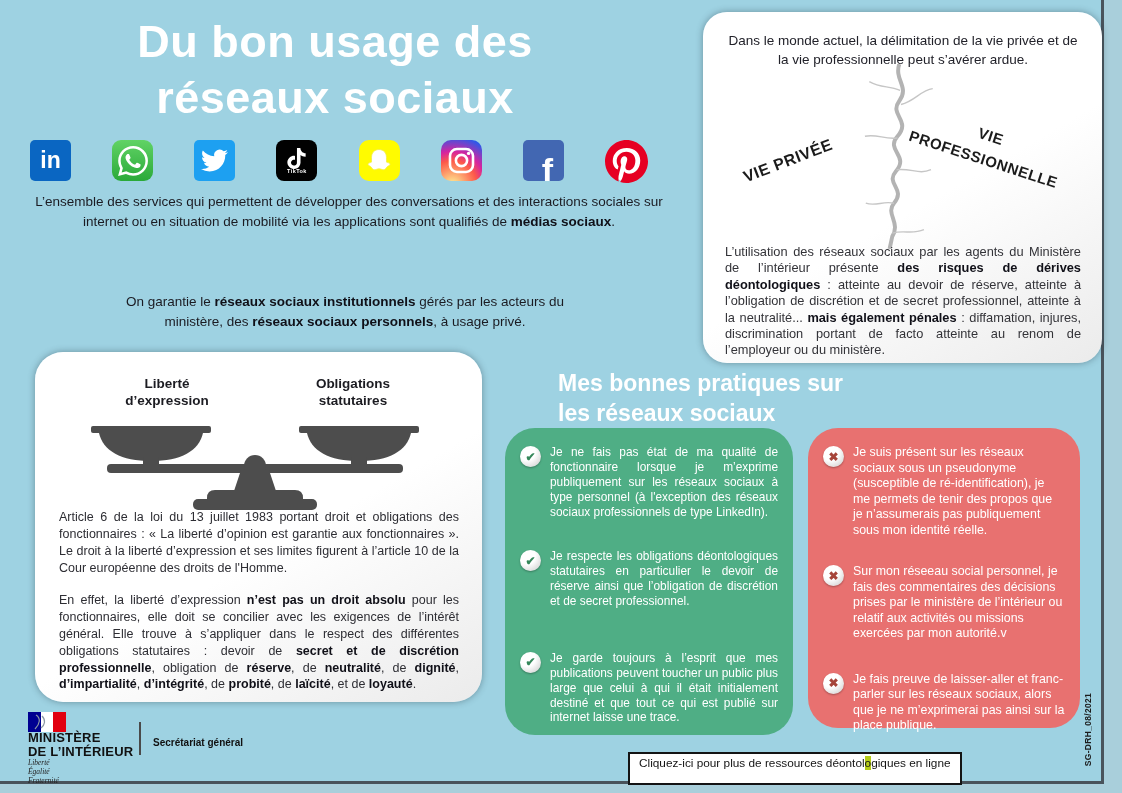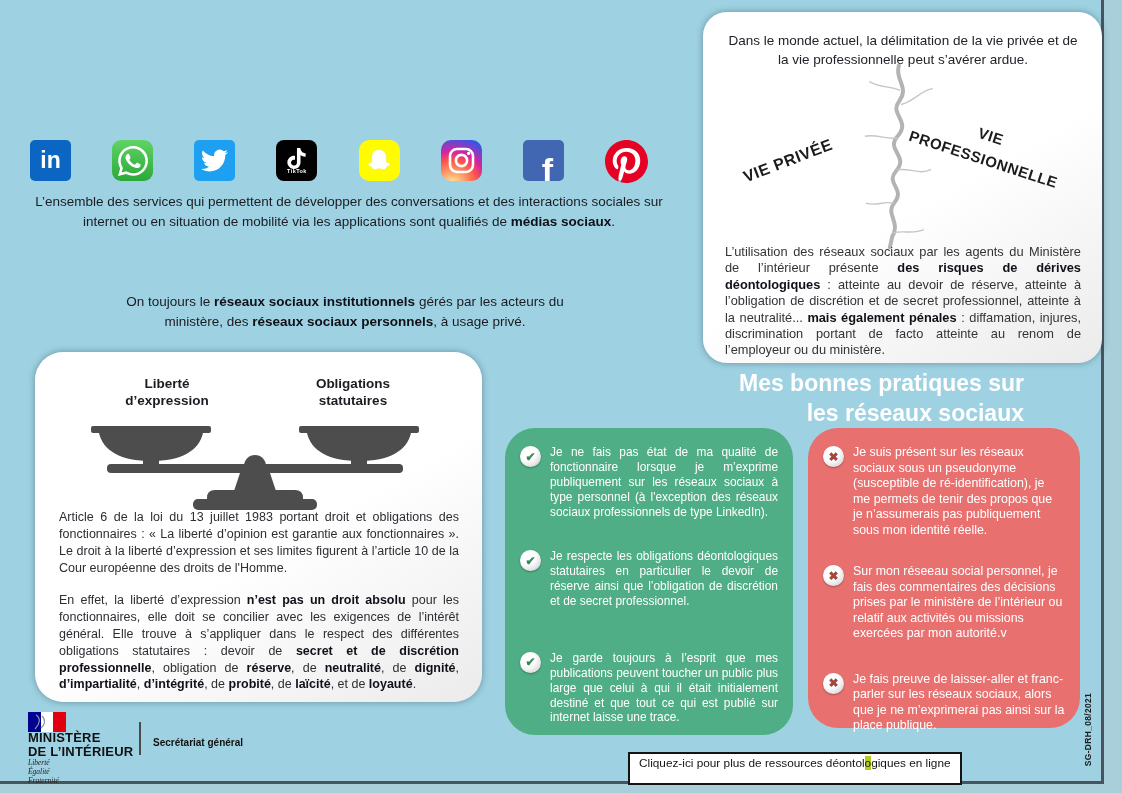--- a/index.html
+++ b/index.html
@@ -50,21 +50,21 @@
   .balance-box{left:35px;top:352px;width:447px;height:350px;border-radius:28px;}
   .pan-label{width:140px;text-align:center;font-weight:800;font-size:13.5px;line-height:1.25;color:#1c1c22;}
   .lbl-left{left:62px;top:24px;}
   .lbl-right{left:248px;top:24px;}
   .scale-svg{left:50px;top:58px;width:340px;height:100px;}
   .balance-p{left:24px;width:400px;text-align:justify;font-size:12.5px;line-height:1.35;color:#2d2d33;}
   .balance-p1{top:157px;}
   .balance-p2{top:240px;}
 
   
-  .practices-title{left:558px;top:369px;width:466px;text-align:right;font-size:23px;font-weight:800;
+  .practices-title{left:558px;top:369px;width:466px;text-align:left;font-size:23px;font-weight:800;
                    color:#ffffff;line-height:1.3;}
   .practice-box{border-radius:30px;box-sizing:border-box;padding:17px 15px;}
   .good-box{left:505px;top:428px;width:288px;height:307px;background:#4fae85;}
   .bad-box{left:808px;top:428px;width:272px;height:300px;background:#e87170;}
   .practice-item{display:flex;gap:9px;align-items:flex-start;}
   .good-box .gap1{margin-top:30px;}
   .good-box .gap2{margin-top:42px;}
   .bad-box .gap1{margin-top:26px;}
   .bad-box .gap2{margin-top:30px;}
   .badge{width:21px;height:21px;border-radius:50%;flex:none;margin-top:1px;
@@ -88,20 +88,24 @@
               font-size:11.8px;padding:2px 9px 13px;white-space:nowrap;cursor:pointer;}
   .doc-ref{left:1083px;top:693px;writing-mode:vertical-rl;transform:rotate(180deg);
            font-size:8.5px;font-weight:700;color:#1c1c1c;letter-spacing:.3px;}
 </style>
 </head>
 <body>
 
 <div id="page">
   <div class="sheet">
 
+    <div class="abs main-title">
+      <div>Du bon usage des</div>
+      <div>réseaux sociaux</div>
+    </div>
 
     <div class="abs icons-row">
       <div class="sicon ic-box ic-linkedin">
         <span>in</span>
       </div>
       <div class="sicon ic-box ic-whatsapp">
         <svg width="30" height="30" viewBox="0 0 24 24">
             <path fill="#fff" d="M17.472 14.382c-.297-.149-1.758-.867-2.03-.967-.273-.099-.471-.148-.67.15-.197.297-.767.966-.94 1.164-.173.199-.347.223-.644.075-.297-.15-1.255-.463-2.39-1.475-.883-.788-1.48-1.761-1.653-2.059-.173-.297-.018-.458.13-.606.134-.133.298-.347.446-.52.149-.174.198-.298.298-.497.099-.198.05-.371-.025-.52-.075-.149-.669-1.612-.916-2.207-.242-.579-.487-.5-.669-.51-.173-.008-.371-.01-.57-.01-.198 0-.52.074-.792.372-.272.297-1.04 1.016-1.04 2.479 0 1.462 1.065 2.875 1.213 3.074.149.198 2.096 3.2 5.077 4.487.709.306 1.262.489 1.694.625.712.227 1.36.195 1.871.118.571-.085 1.758-.719 2.006-1.413.248-.694.248-1.289.173-1.413-.074-.124-.272-.198-.57-.347m-5.421 7.403h-.004a9.87 9.87 0 0 1-5.031-1.378l-.361-.214-3.741.982.998-3.648-.235-.374a9.86 9.86 0 0 1-1.51-5.26c.001-5.45 4.436-9.884 9.888-9.884 2.64 0 5.122 1.03 6.988 2.898a9.825 9.825 0 0 1 2.893 6.994c-.003 5.45-4.437 9.884-9.885 9.884m8.413-18.297A11.815 11.815 0 0 0 12.05 0C5.495 0 .16 5.335.157 11.892c0 2.096.547 4.142 1.588 5.945L.057 24l6.305-1.654a11.882 11.882 0 0 0 5.683 1.448h.005c6.554 0 11.89-5.335 11.893-11.893a11.821 11.821 0 0 0-3.48-8.413Z"></path>
           </svg>
       </div>
@@ -133,21 +137,21 @@
       </div>
       <div class="sicon">
         <svg width="43" height="43" viewBox="0 0 24 24">
             <circle cx="12" cy="12" r="11" fill="#fff"></circle>
             <path fill="#e60023" d="M12 0C5.373 0 0 5.372 0 12c0 5.084 3.163 9.426 7.627 11.174-.105-.949-.2-2.405.042-3.441.218-.937 1.407-5.965 1.407-5.965s-.359-.719-.359-1.782c0-1.668.967-2.914 2.171-2.914 1.023 0 1.518.769 1.518 1.69 0 1.029-.655 2.568-.994 3.995-.283 1.194.599 2.169 1.777 2.169 2.133 0 3.772-2.249 3.772-5.495 0-2.873-2.064-4.882-5.012-4.882-3.414 0-5.418 2.561-5.418 5.207 0 1.031.397 2.138.893 2.739a.36.36 0 0 1 .083.345l-.333 1.36c-.053.22-.174.267-.402.161-1.499-.698-2.436-2.889-2.436-4.649 0-3.785 2.75-7.262 7.929-7.262 4.163 0 7.398 2.966 7.398 6.931 0 4.136-2.607 7.464-6.227 7.464-1.216 0-2.359-.631-2.75-1.378l-.748 2.853c-.271 1.043-1.002 2.35-1.492 3.146C9.57 23.812 10.763 24 12 24c6.627 0 12-5.373 12-12 0-6.628-5.373-12-12-12z"></path>
           </svg>
       </div>
     </div>
 
     <div class="abs intro-p p1"><span>L’ensemble des services qui permettent de développer des conversations et des interactions sociales sur internet ou en situation de mobilité via les applications sont qualifiés de </span><span class="b">médias sociaux</span><span>.</span></div>
-    <div class="abs intro-p p3"><span>On toujours le </span><span class="b">réseaux sociaux institutionnels</span><span> gérés par les acteurs du ministère, des </span><span class="b">réseaux sociaux personnels</span><span>, à usage privé.</span></div>
+    <div class="abs intro-p p3"><span>On garantie le </span><span class="b">réseaux sociaux institutionnels</span><span> gérés par les acteurs du ministère, des </span><span class="b">réseaux sociaux personnels</span><span>, à usage privé.</span></div>
 
     <div class="abs white-box privacy-box">
       <div class="abs privacy-intro">Dans le monde actuel, la délimitation de la vie privée et de la vie professionnelle peut s’avérer ardue.</div>
       <svg class="abs crack-svg" viewBox="0 0 140 210">
         <g fill="none" stroke="#b3b3b3">
           <path stroke-width="4.5" d="M72 0 C66 18 84 26 72 42 C60 58 86 64 70 82 C56 98 84 104 68 122 C56 136 80 142 66 158 C56 170 74 180 64 196 L61 210"></path>
           <path stroke-width="1.6" stroke="#c6c6c6" d="M73 30 C60 24 52 28 38 20"></path>
           <path stroke-width="1.6" stroke="#c6c6c6" d="M74 46 C90 42 96 30 110 28"></path>
           <path stroke-width="1.6" stroke="#c6c6c6" d="M70 84 C55 86 47 79 33 82"></path>
           <path stroke-width="1.6" stroke="#c6c6c6" d="M69 120 C86 118 94 126 108 120"></path>

